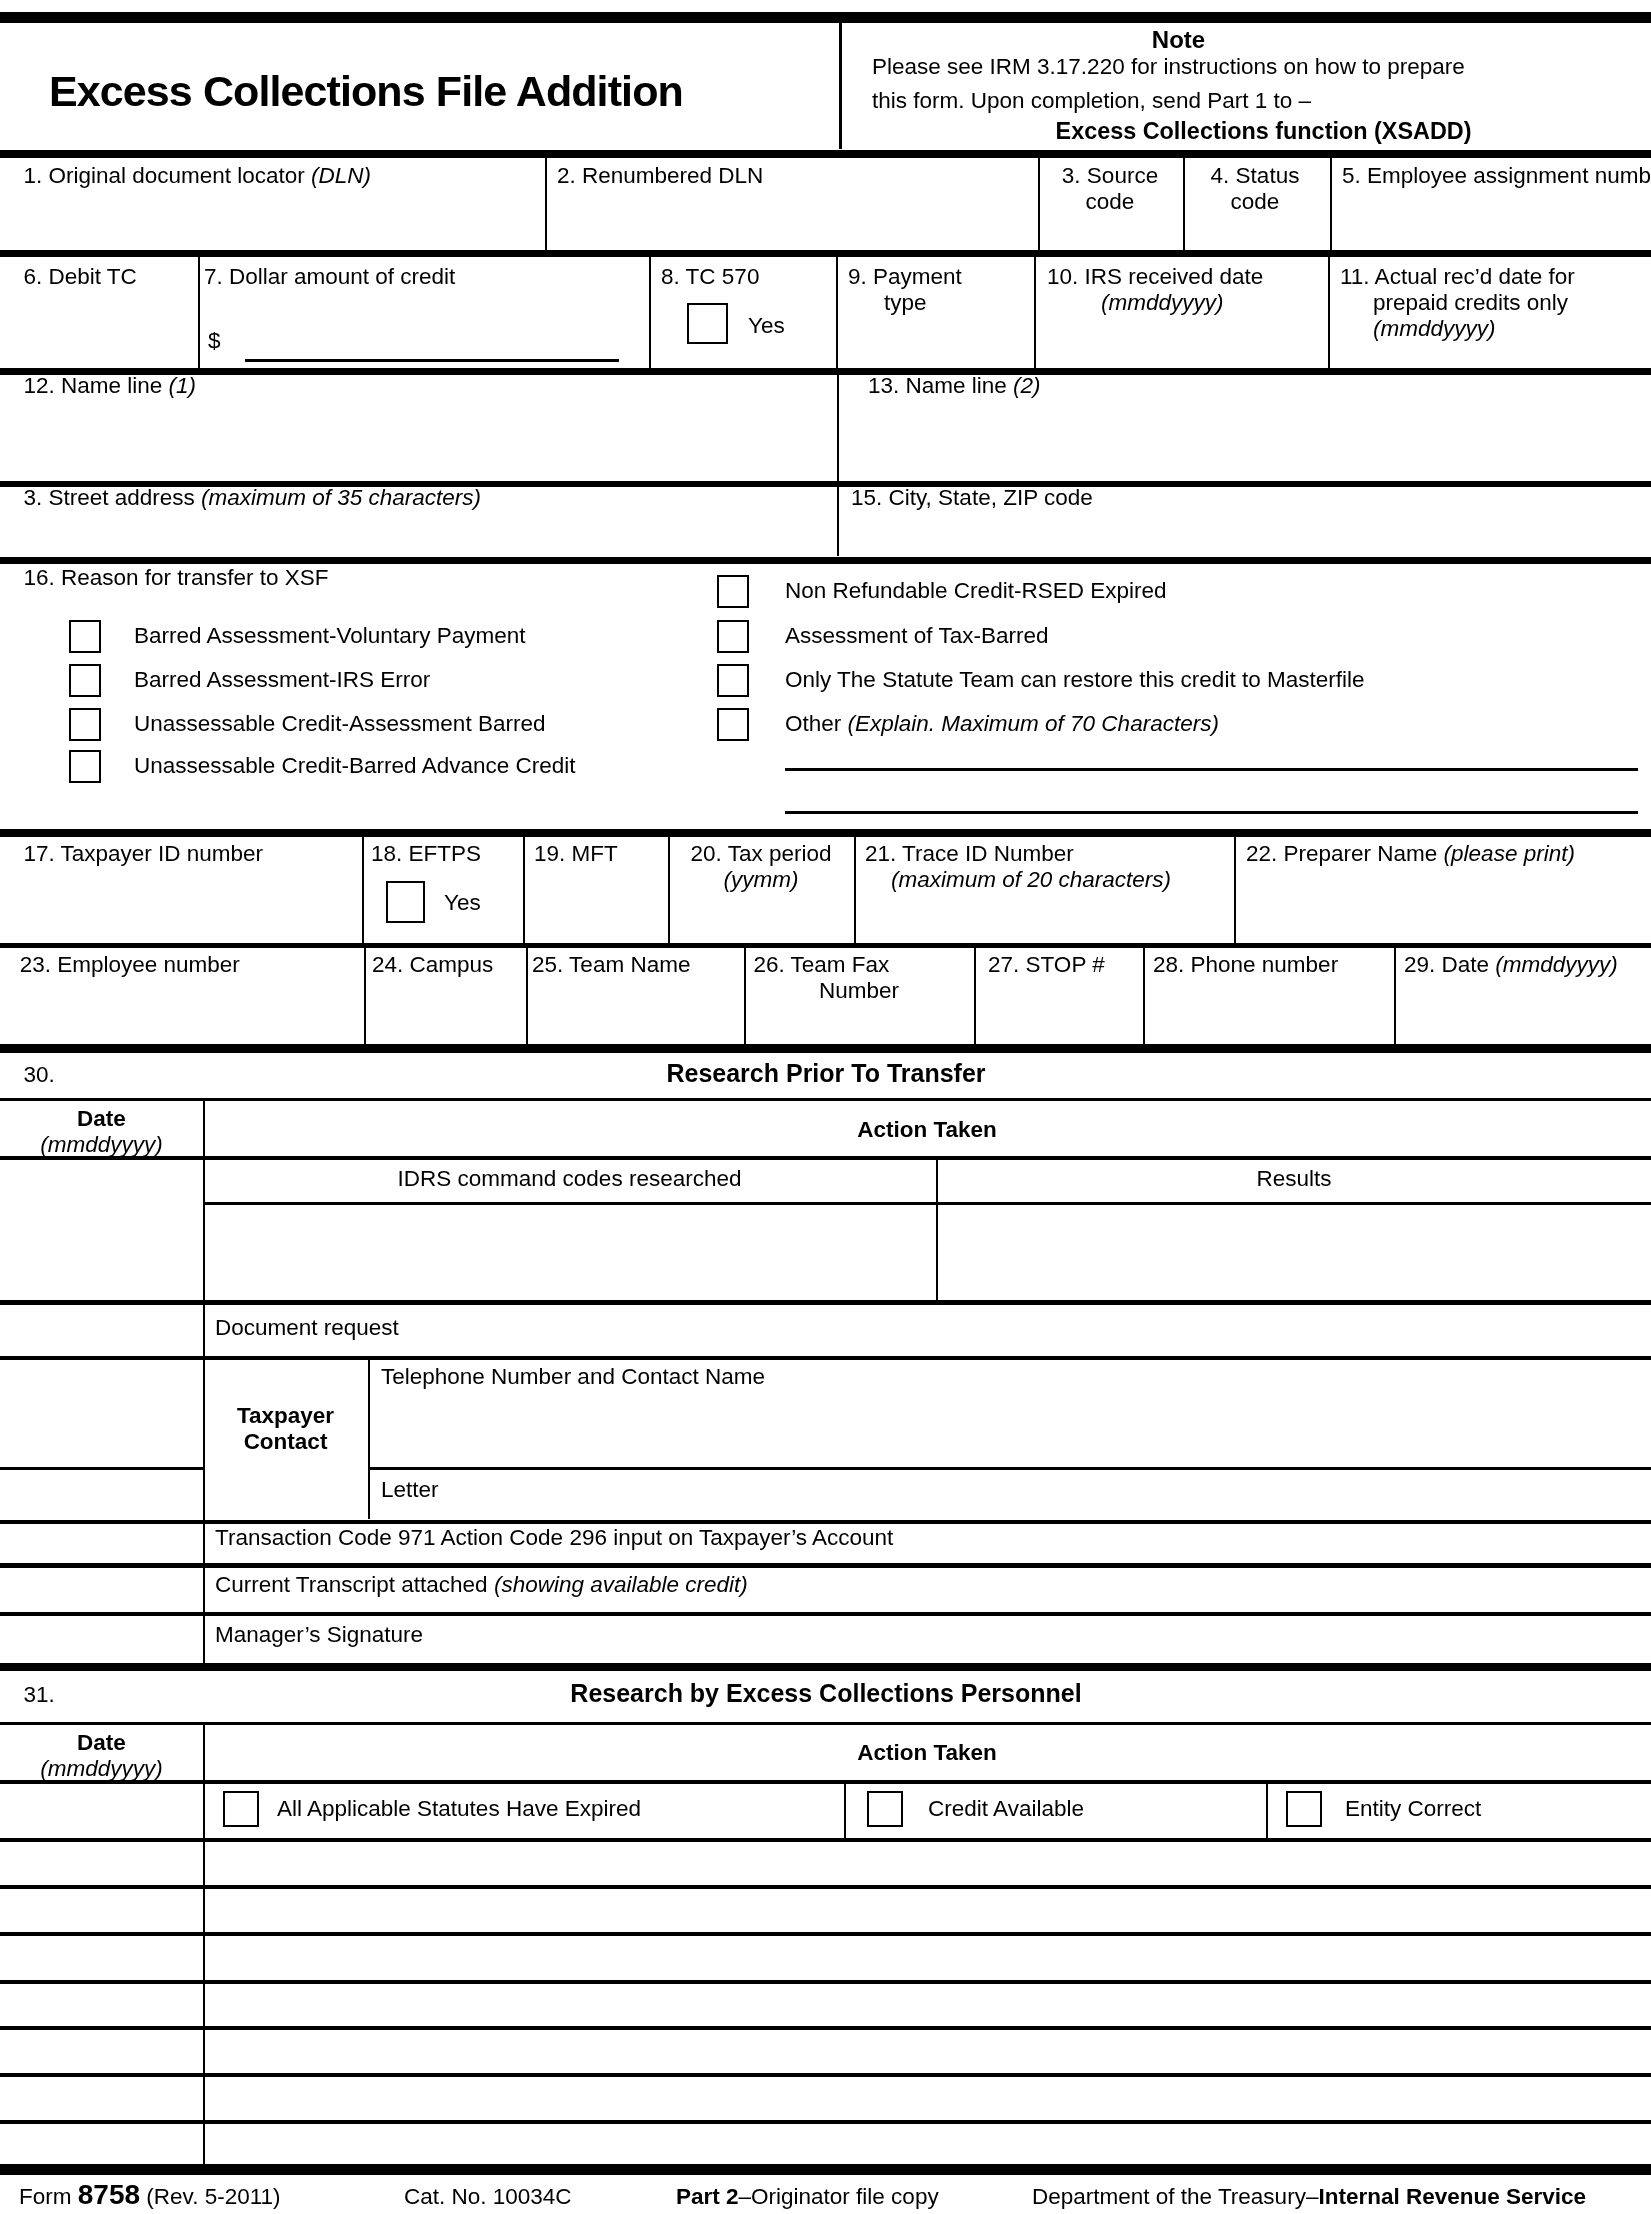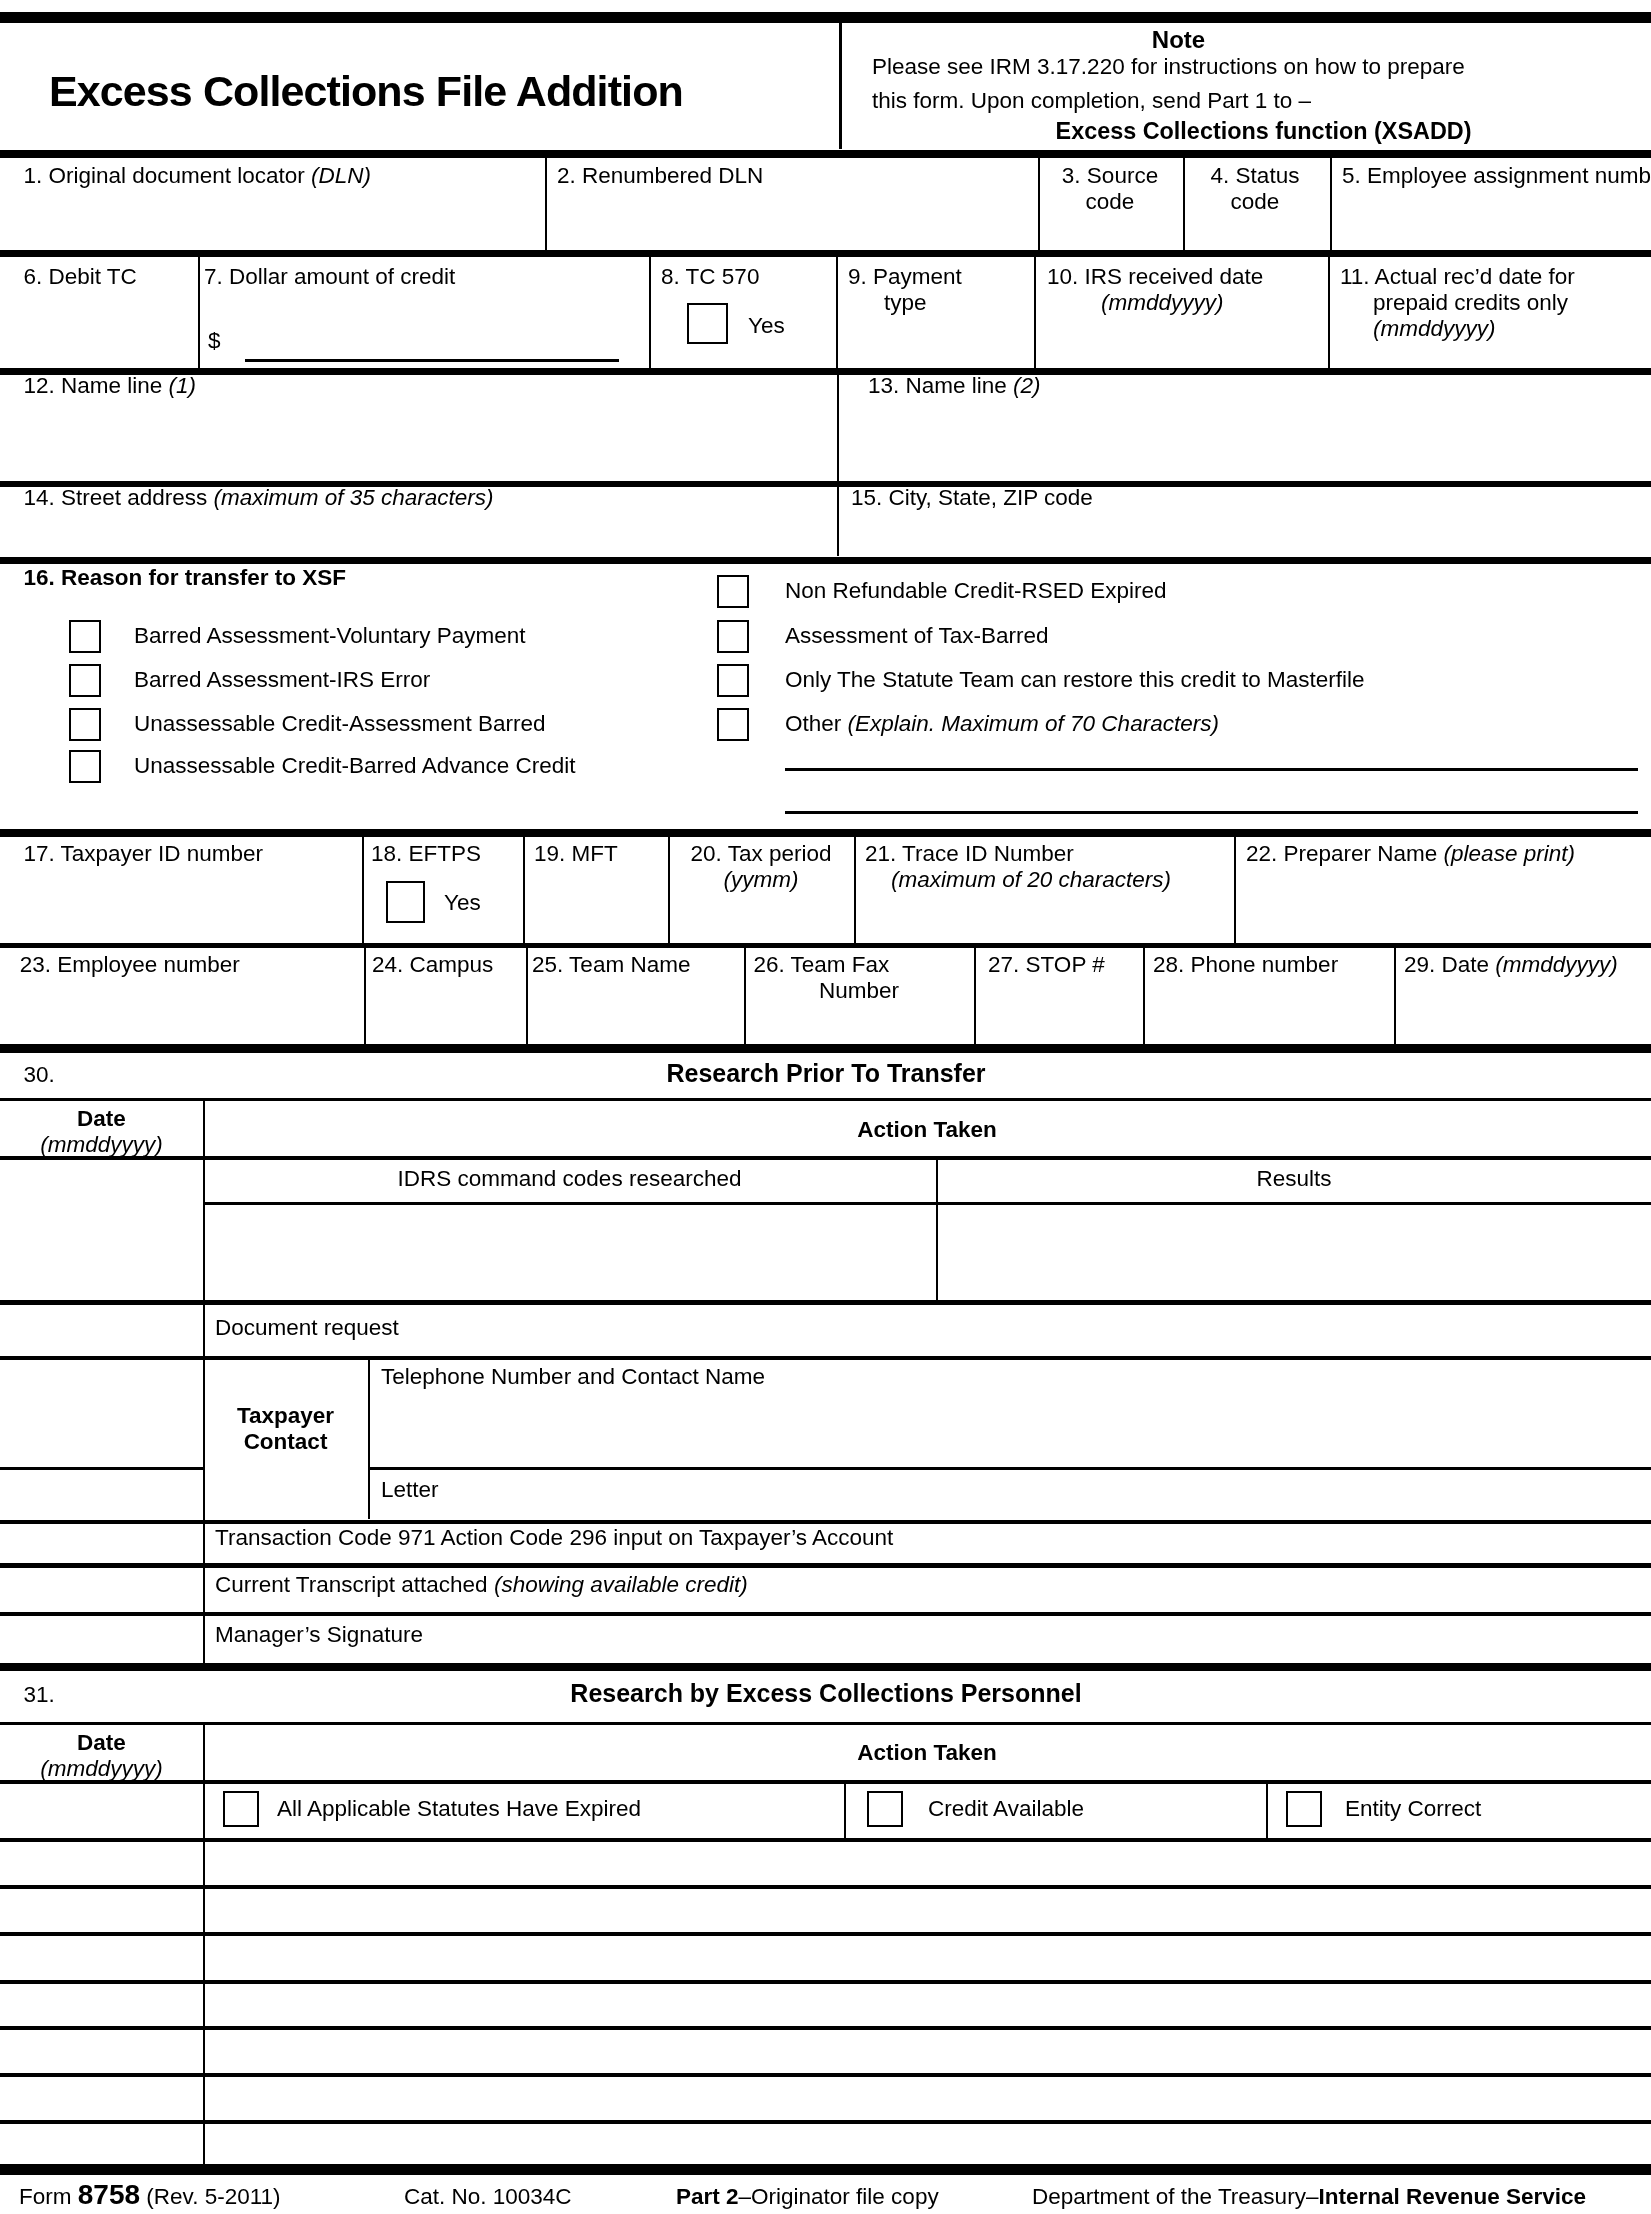--- a/index.html
+++ b/index.html
@@ -66,25 +66,25 @@
     <span class="blk it" style="margin-left:33px;">(mmddyyyy)</span>
   </div>
   <div class="hl" style="left:0;top:368px;width:1652px;height:6.6px;"></div>
 
   <div class="vl" style="left:837px;top:375px;width:1.9px;height:106px;"></div>
   <div class="t" style="left:23.4px;top:373px;"><span>12. Name line </span><span class="it">(1)</span></div>
   <div class="t" style="left:851px;top:373px;margin-left:17px;"><span>13. Name line </span><span class="it">(2)</span></div>
   <div class="hl" style="left:0;top:481px;width:1652px;height:5.6px;"></div>
 
   <div class="vl" style="left:837px;top:486px;width:1.9px;height:70px;"></div>
-  <div class="t" style="left:23.4px;top:485px;"><span>14. Street address </span><span class="it">(maximum of 35 characters)</span></div>
+  <div class="t" style="left:23.4px;top:485px;"><span>3. Street address </span><span class="it">(maximum of 35 characters)</span></div>
   <div class="t" style="left:851px;top:485px;">15. City, State, ZIP code</div>
   <div class="hl" style="left:0;top:557px;width:1652px;height:6.6px;"></div>
 
-  <div class="t" style="left:23.4px;top:565px;font-weight:bold;">16. Reason for transfer to XSF</div>
+  <div class="t" style="left:23.4px;top:565px;">16. Reason for transfer to XSF</div>
 
   <div class="cb" style="left:69px;top:620px;width:32px;height:33px;"></div>
   <div class="t" style="left:134px;top:623px;">Barred Assessment-Voluntary Payment</div>
   <div class="cb" style="left:69px;top:664px;width:32px;height:33px;"></div>
   <div class="t" style="left:134px;top:667px;">Barred Assessment-IRS Error</div>
   <div class="cb" style="left:69px;top:708px;width:32px;height:33px;"></div>
   <div class="t" style="left:134px;top:711px;">Unassessable Credit-Assessment Barred</div>
   <div class="cb" style="left:69px;top:750px;width:32px;height:33px;"></div>
   <div class="t" style="left:134px;top:753px;">Unassessable Credit-Barred Advance Credit</div>
 

